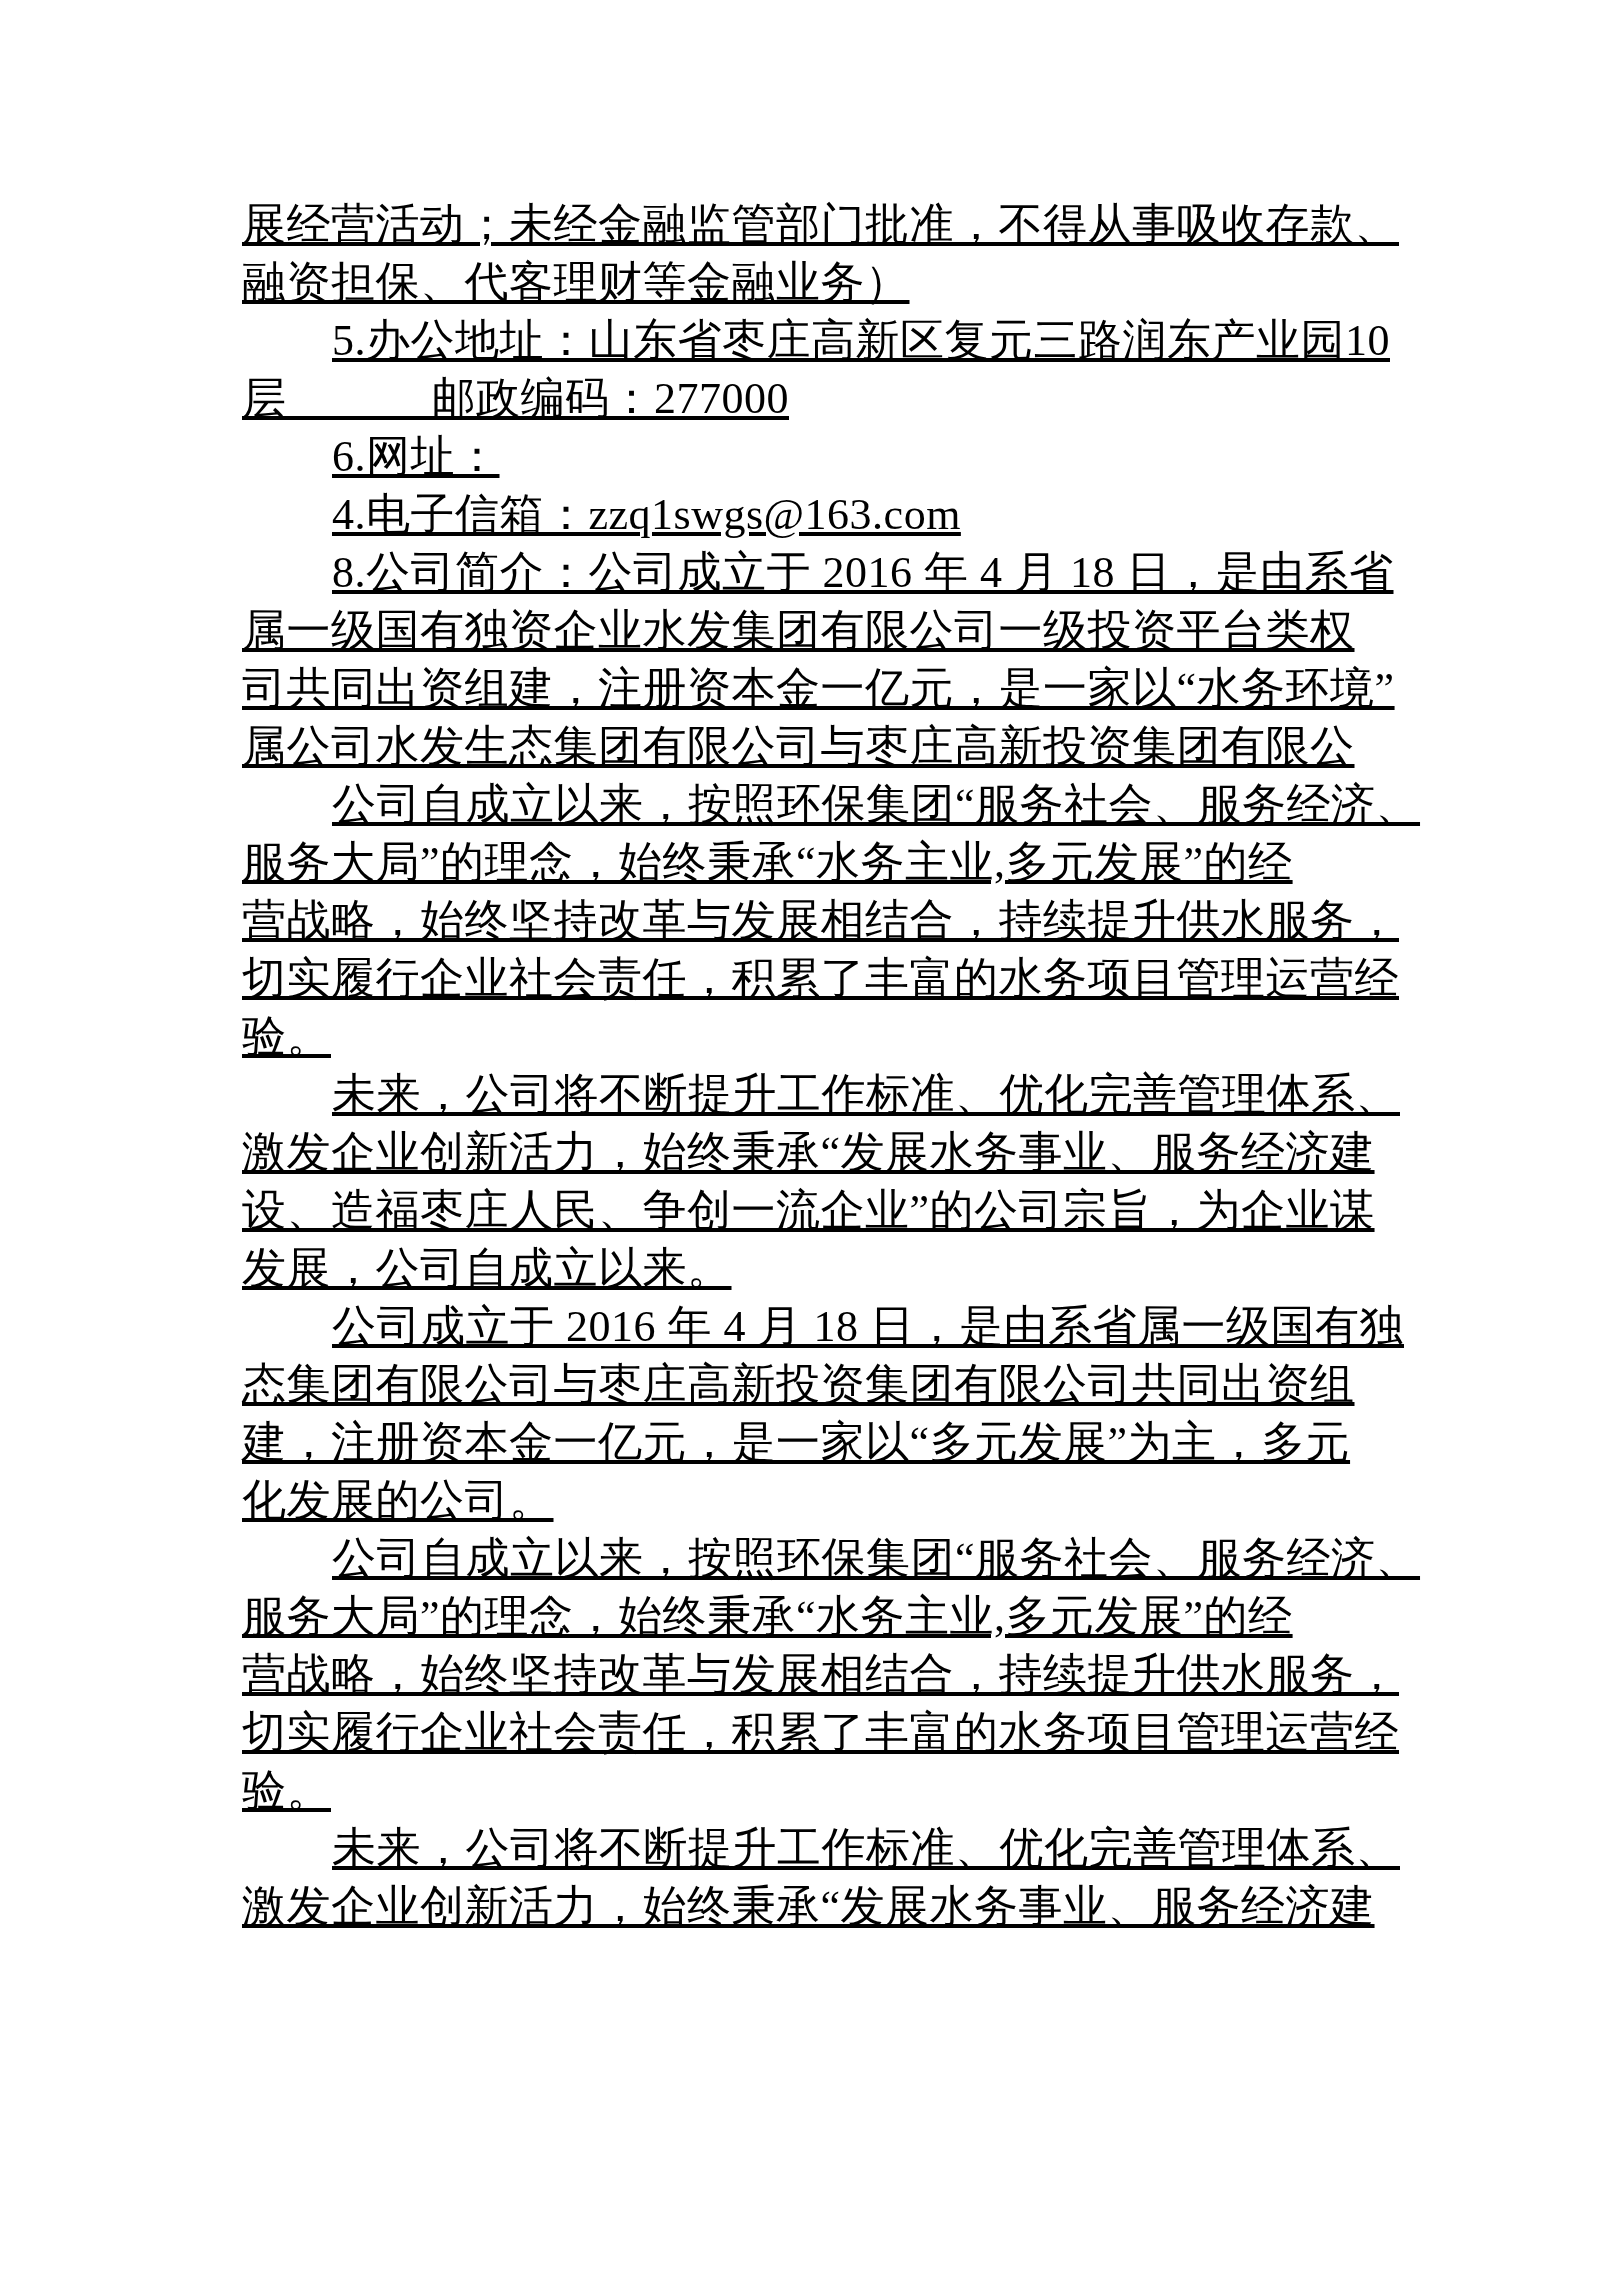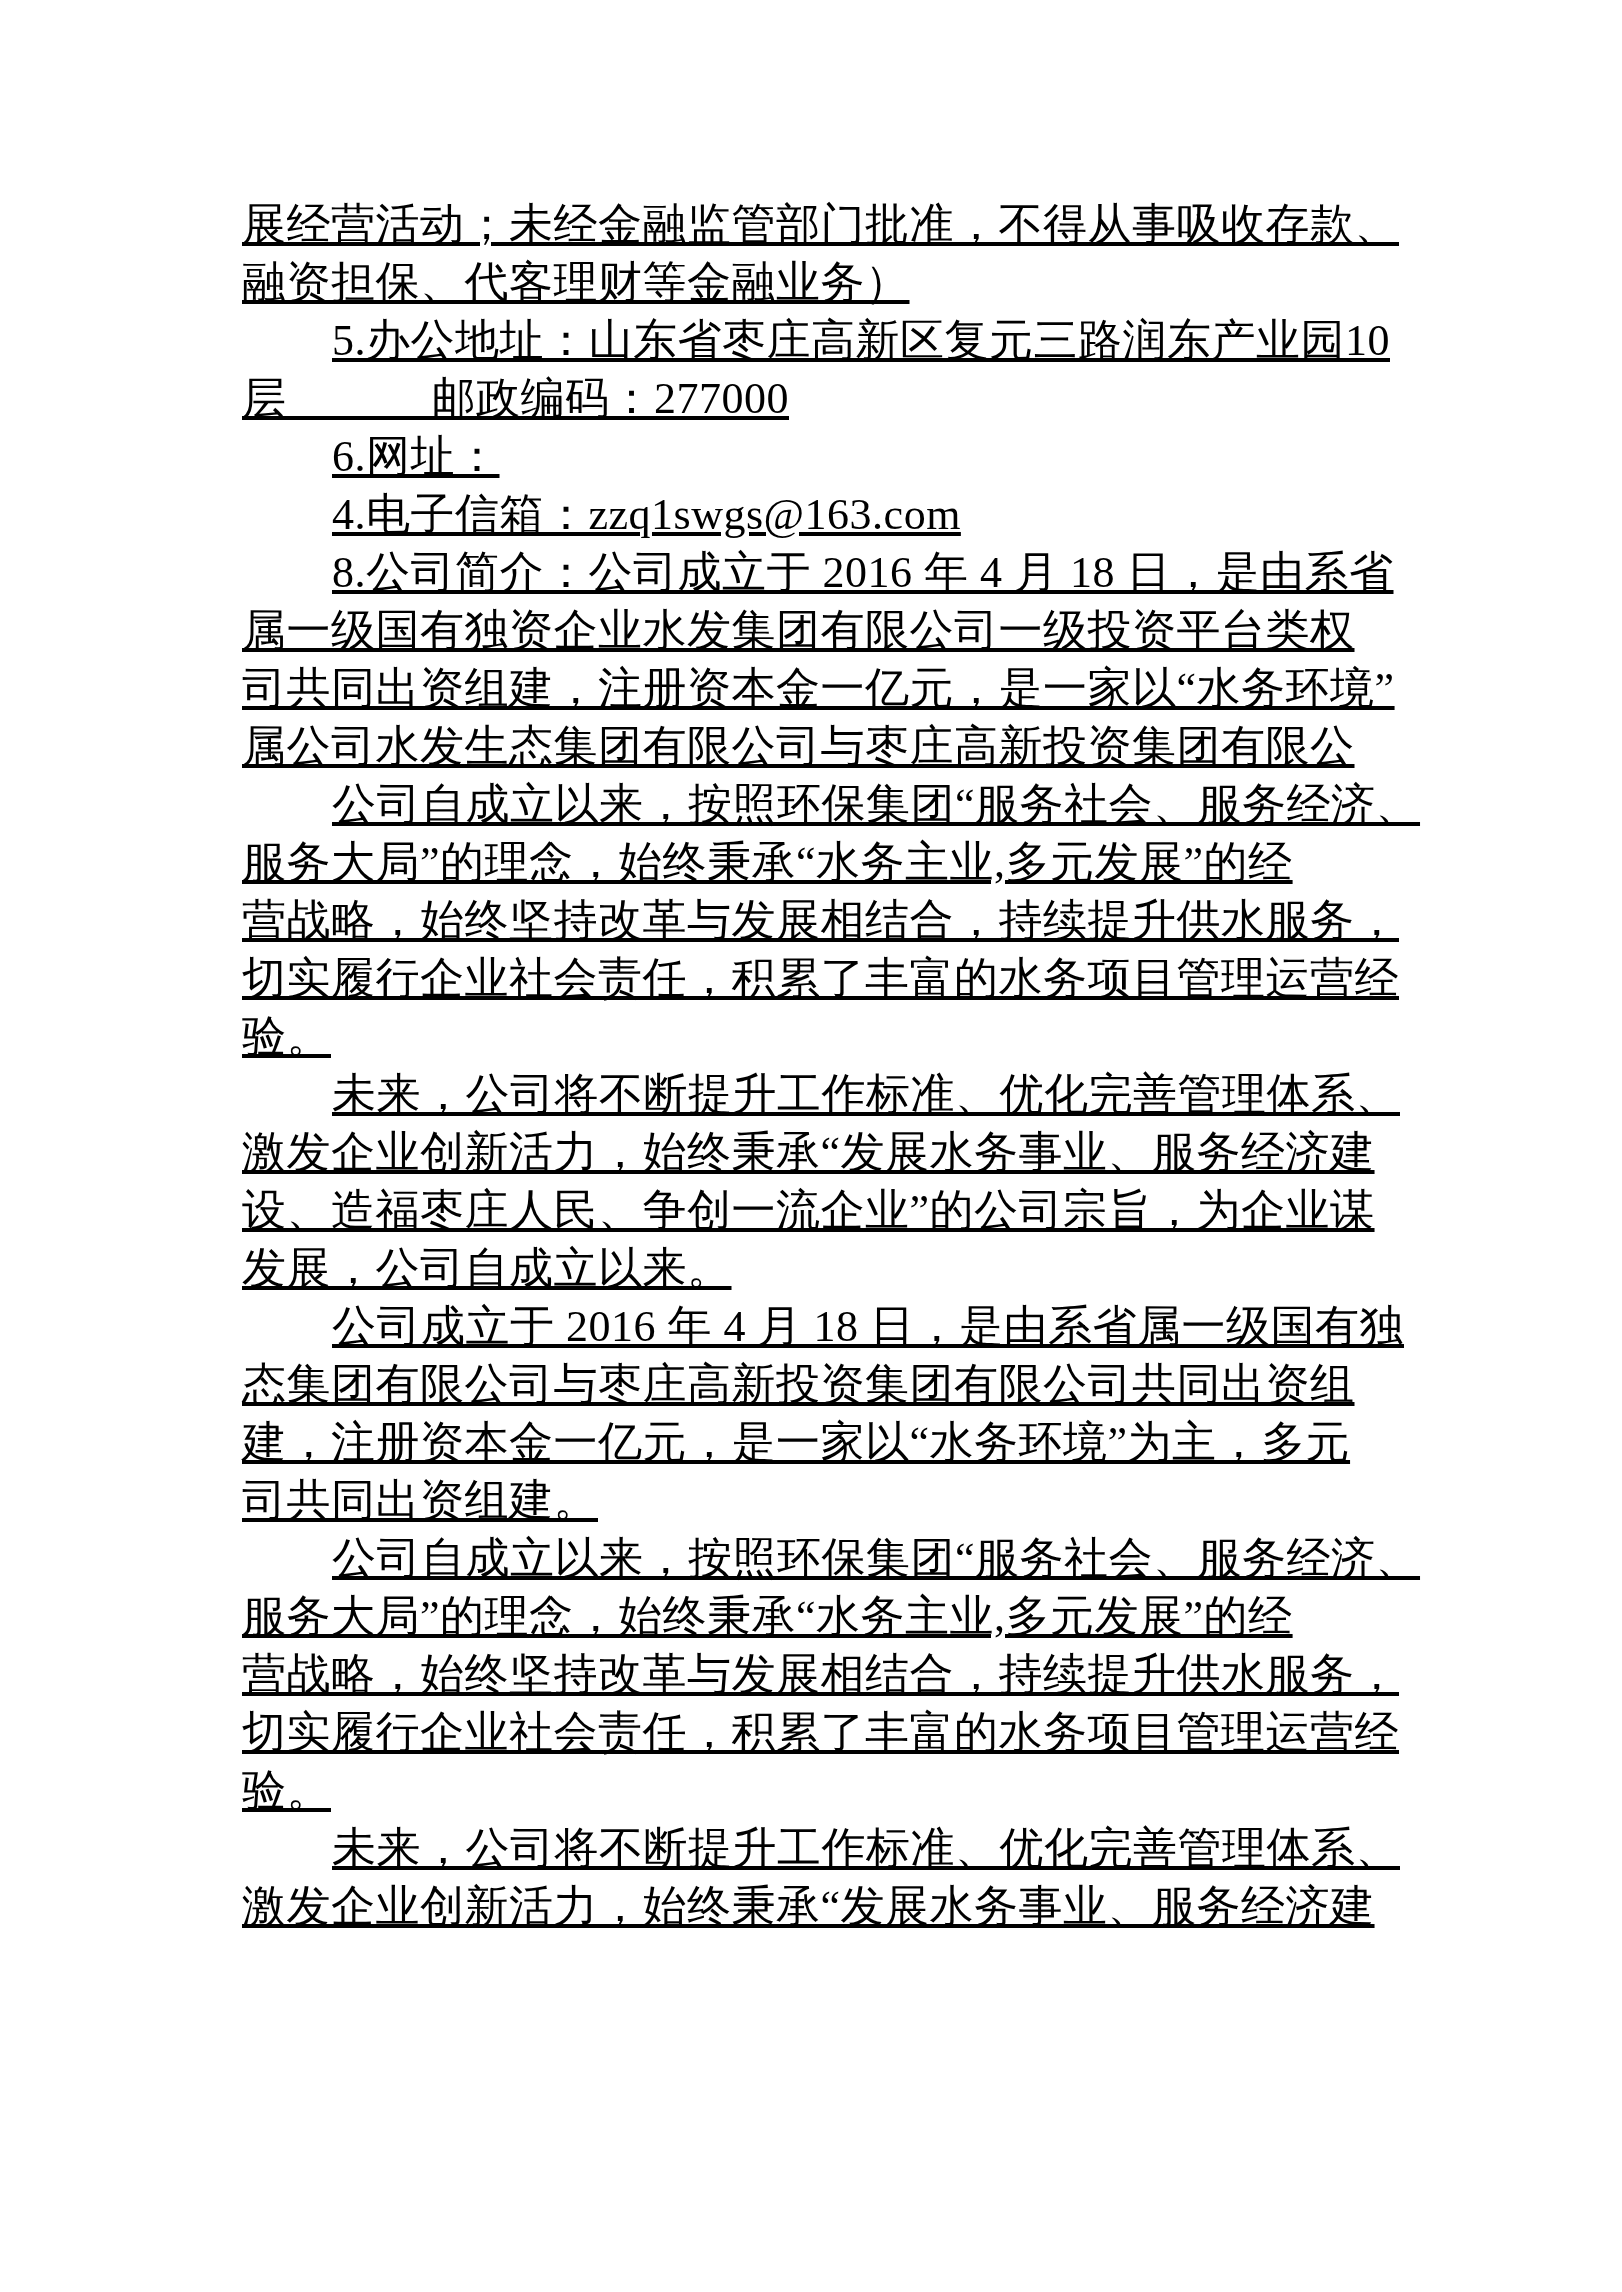--- a/index.html
+++ b/index.html
@@ -53,22 +53,22 @@
       <div class="line">服务大局”的理念，始终秉承“水务主业,多元发展”的经</div>
       <div class="line">营战略，始终坚持改革与发展相结合，持续提升供水服务，</div>
       <div class="line">切实履行企业社会责任，积累了丰富的水务项目管理运营经</div>
       <div class="line">验。</div>
       <div class="line indent">未来，公司将不断提升工作标准、优化完善管理体系、</div>
       <div class="line">激发企业创新活力，始终秉承“发展水务事业、服务经济建</div>
       <div class="line">设、造福枣庄人民、争创一流企业”的公司宗旨，为企业谋</div>
       <div class="line">发展，公司自成立以来。</div>
       <div class="line indent">公司成立于 2016 年 4 月 18 日，是由系省属一级国有独</div>
       <div class="line">态集团有限公司与枣庄高新投资集团有限公司共同出资组</div>
-      <div class="line">建，注册资本金一亿元，是一家以“水务环境”为主，多元</div>
-      <div class="line">司共同出资组建。</div>
+      <div class="line">建，注册资本金一亿元，是一家以“多元发展”为主，多元</div>
+      <div class="line">化发展的公司。</div>
       <div class="line indent">公司自成立以来，按照环保集团“服务社会、服务经济、</div>
       <div class="line">服务大局”的理念，始终秉承“水务主业,多元发展”的经</div>
       <div class="line">营战略，始终坚持改革与发展相结合，持续提升供水服务，</div>
       <div class="line">切实履行企业社会责任，积累了丰富的水务项目管理运营经</div>
       <div class="line">验。</div>
       <div class="line indent">未来，公司将不断提升工作标准、优化完善管理体系、</div>
       <div class="line">激发企业创新活力，始终秉承“发展水务事业、服务经济建</div>
     </div>
 </div>
 

